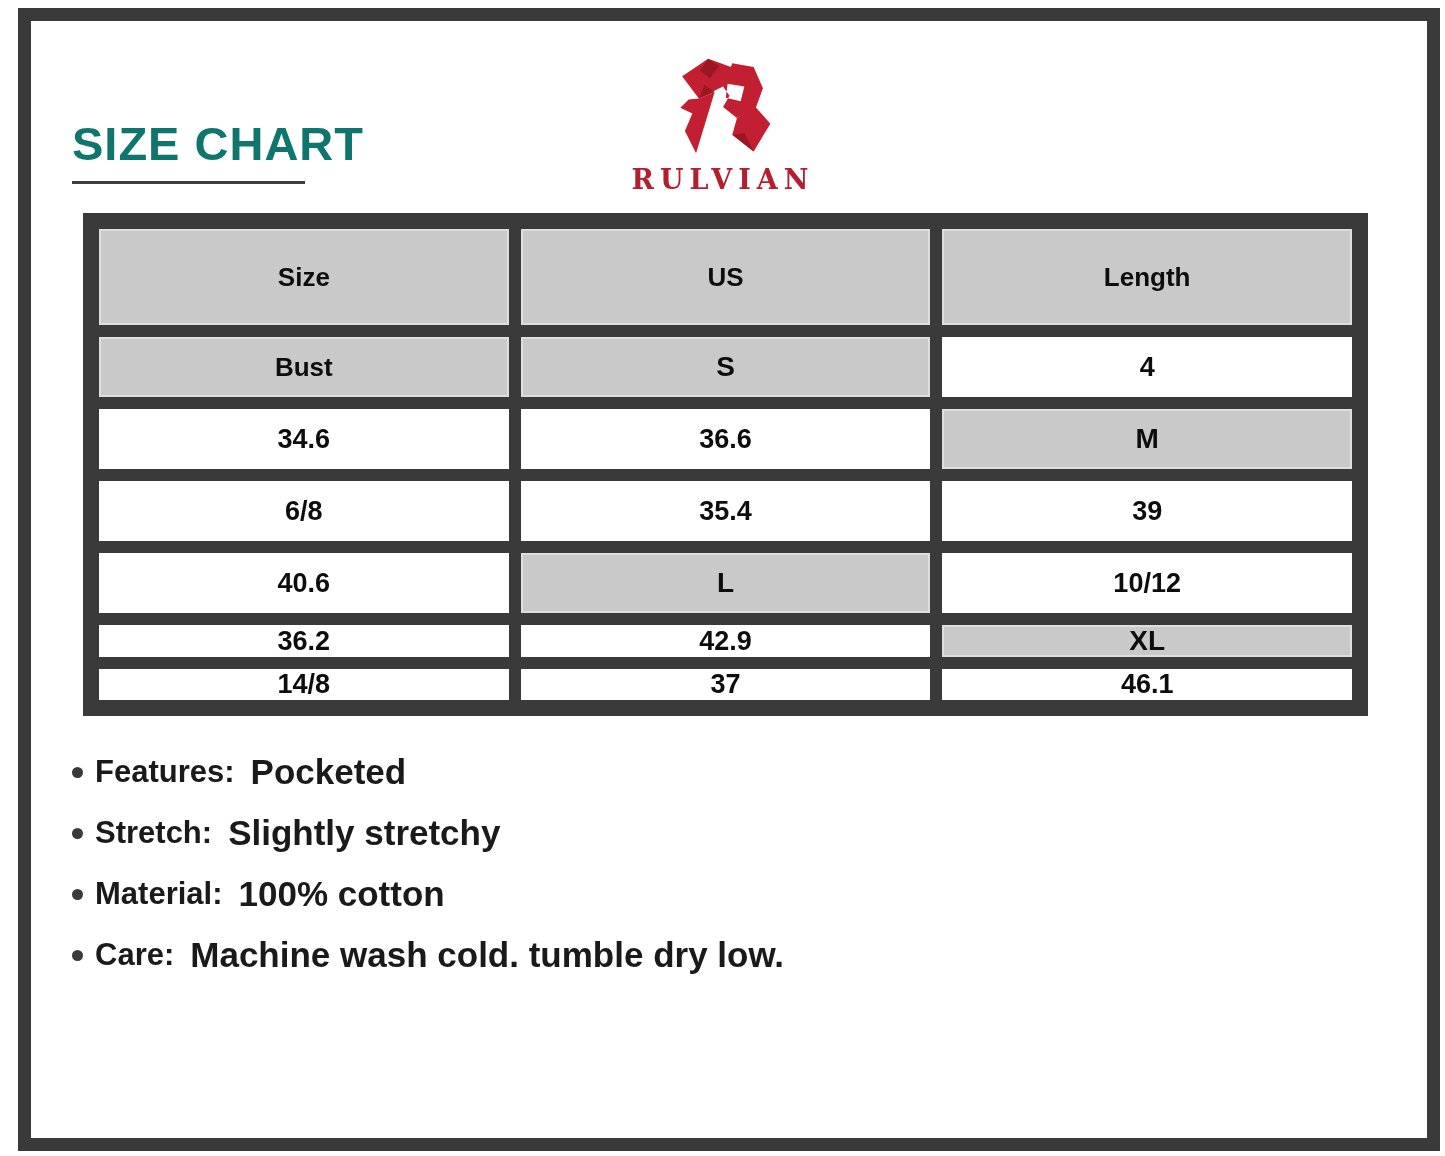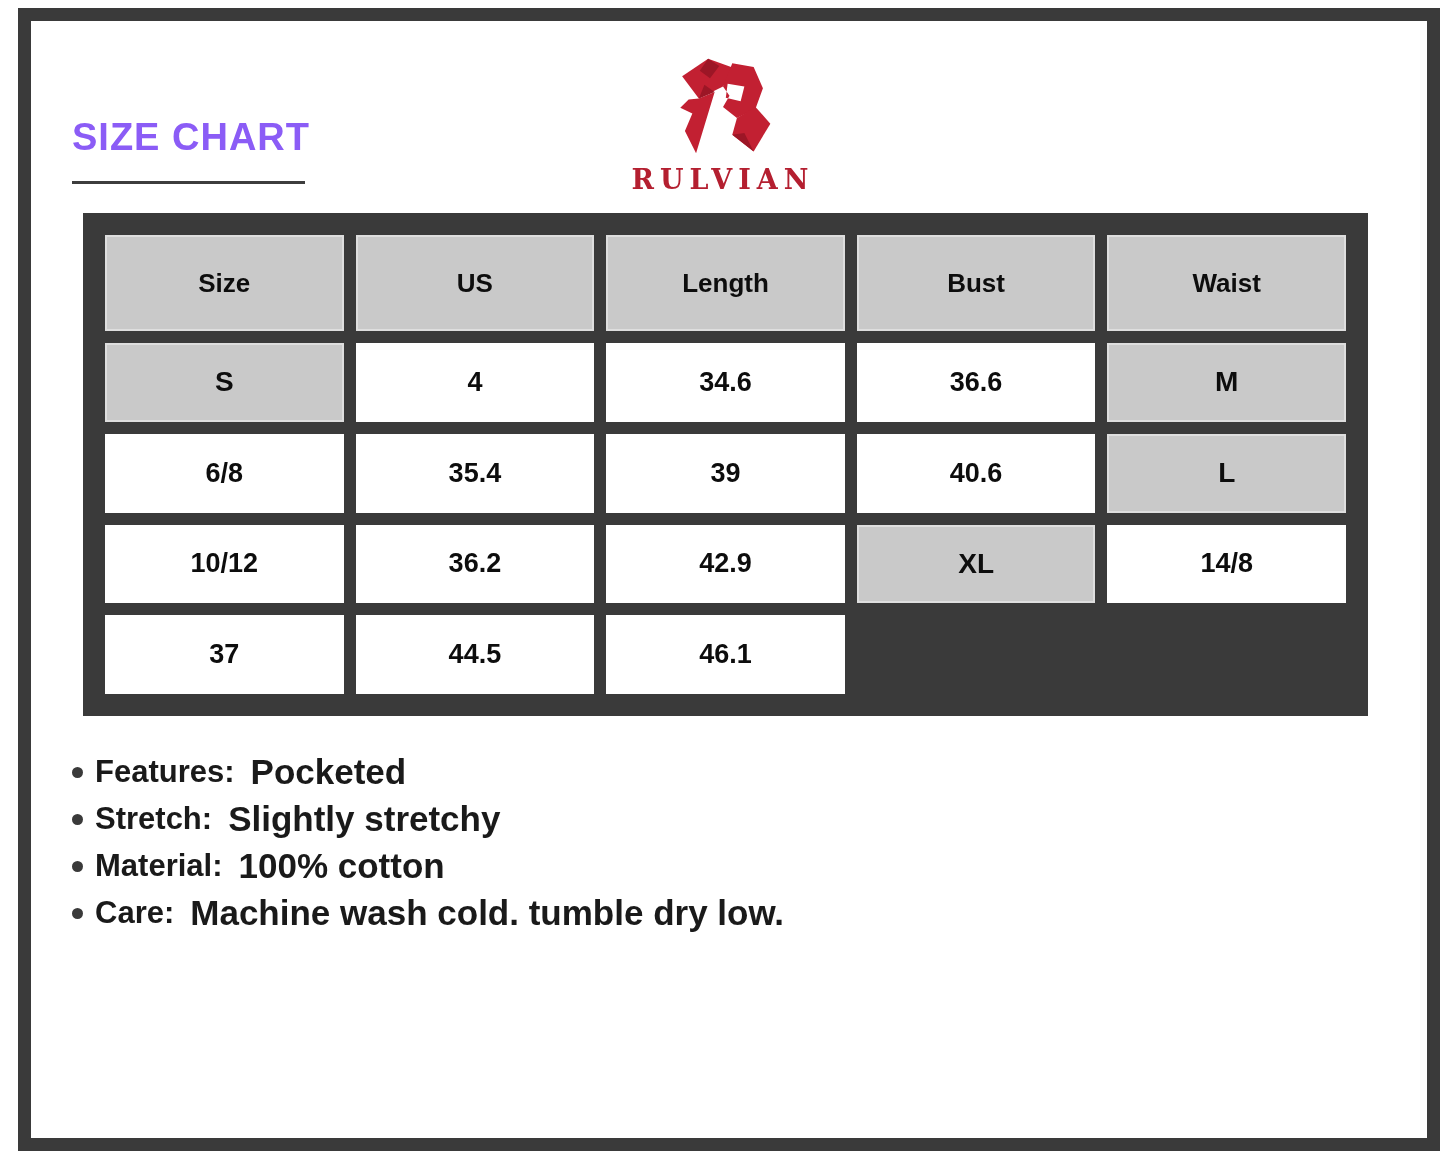--- a/index.html
+++ b/index.html
@@ -14,24 +14,24 @@
     position: absolute;
     left: 18px; top: 8px;
     width: 1422px; height: 1143px;
     border: 13px solid #3a3a3a;
     background: transparent;
   }
   
   .title {
     position: absolute;
     left: 72px; top: 116px;
-    font-size: 38px;
+    font-size: 47px;
     font-weight: bold;
     letter-spacing: 1px;
-    color: #8b5cf6;
+    color: #0f766e;
     white-space: nowrap;
   }
   .title-underline {
     position: absolute;
     left: 72px; top: 181px;
     width: 233px; height: 3px;
     background: #3d3d3d;
   }
   
   .brand {
@@ -50,24 +50,24 @@
     color: #b41f30;
     white-space: nowrap;
   }
   
   .size-table {
     position: absolute;
     left: 83px; top: 213px;
     width: 1285px; height: 503px;
     background: #3a3a3a;
     display: grid;
-    grid-template-columns: repeat(5, 1fr);
+    grid-template-columns: repeat(3, 1fr);
     grid-template-rows: 96px repeat(4, 1fr);
     gap: 12px;
-    padding: 22px;
+    padding: 16px;
   }
   .cell {
     display: flex;
     align-items: center;
     justify-content: center;
     font-weight: bold;
     color: #0d0d0d;
     background: #ffffff;
     font-size: 27px;
   }
@@ -76,21 +76,21 @@
     box-shadow: inset 0 0 0 2px #dedede;
   }
   .cell.head { font-size: 26px; }
   .cell.sizecol { font-size: 28px; }
   
   .details {
     position: absolute;
     left: 72px; top: 752px;
     display: flex;
     flex-direction: column;
-    gap: 7px;
+    gap: 21px;
   }
   .detail-row {
     display: flex;
     align-items: center;
   }
   .bullet {
     width: 11px; height: 11px;
     border-radius: 50%;
     background: #3a3a3a;
     margin-right: 12px;
@@ -130,42 +130,40 @@
   </svg>
   <div class="brand-name">RULVIAN</div>
 </div>
 
 <div class="size-table">
 
   <div class="cell gray head">Size</div>
   <div class="cell gray head">US</div>
   <div class="cell gray head">Length</div>
   <div class="cell gray head">Bust</div>
-  <div class="cell gray head">Waist</div>
 
   <div class="cell gray sizecol">S</div>
   <div class="cell">4</div>
   <div class="cell">34.6</div>
   <div class="cell">36.6</div>
 
   <div class="cell gray sizecol">M</div>
   <div class="cell">6/8</div>
   <div class="cell">35.4</div>
   <div class="cell">39</div>
   <div class="cell">40.6</div>
 
   <div class="cell gray sizecol">L</div>
   <div class="cell">10/12</div>
   <div class="cell">36.2</div>
   <div class="cell">42.9</div>
 
   <div class="cell gray sizecol">XL</div>
   <div class="cell">14/8</div>
   <div class="cell">37</div>
-  <div class="cell">44.5</div>
   <div class="cell">46.1</div>
 </div>
 
 <div class="details">
   <div class="detail-row">
     <span class="bullet"></span>
     <span class="detail-label">Features:</span>
     <span class="detail-value">Pocketed</span>
   </div>
   <div class="detail-row">

